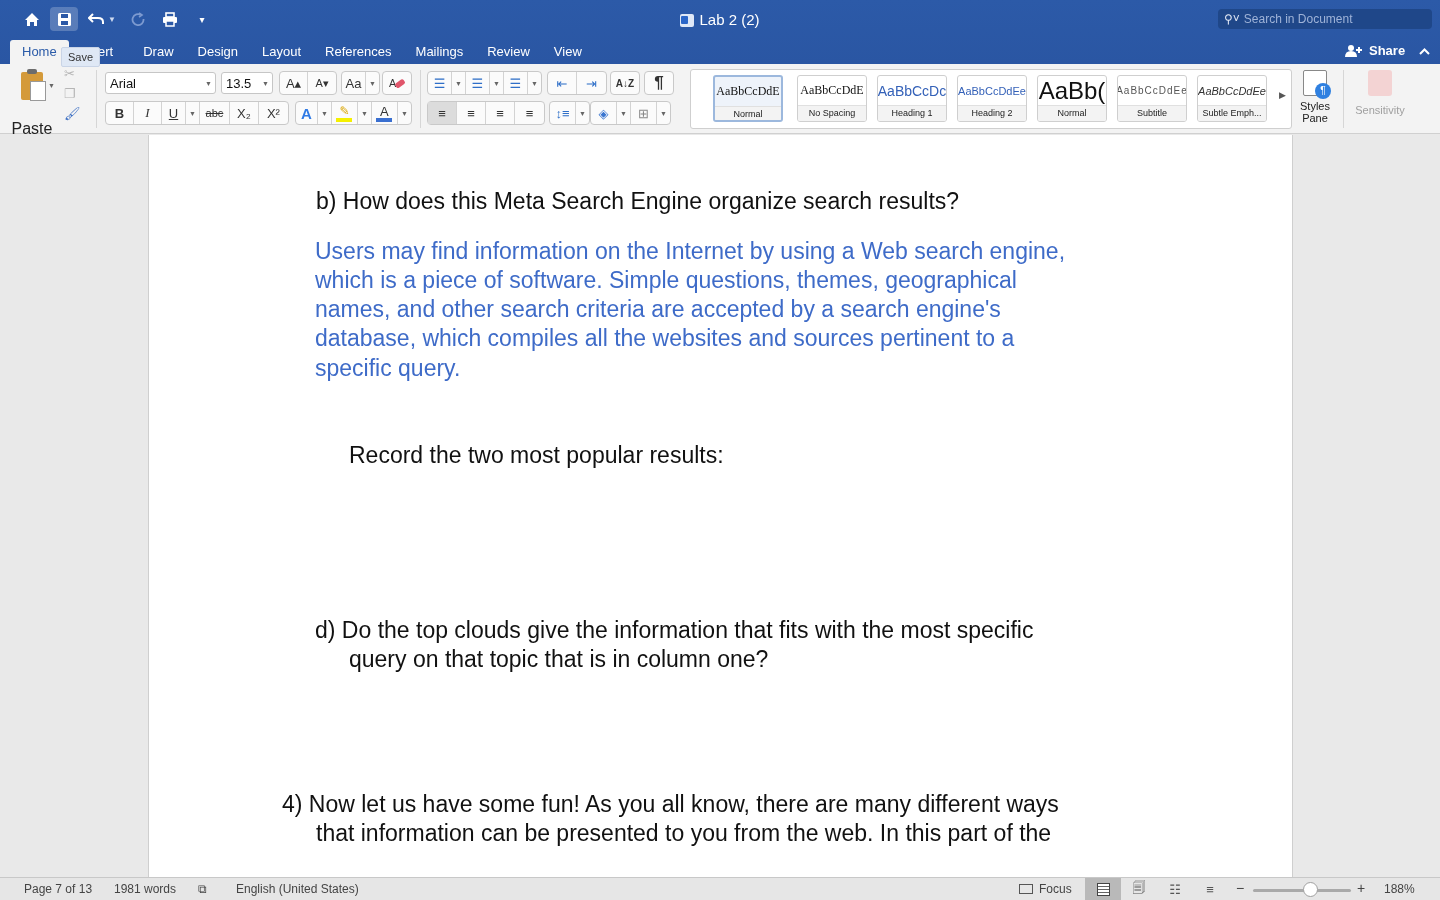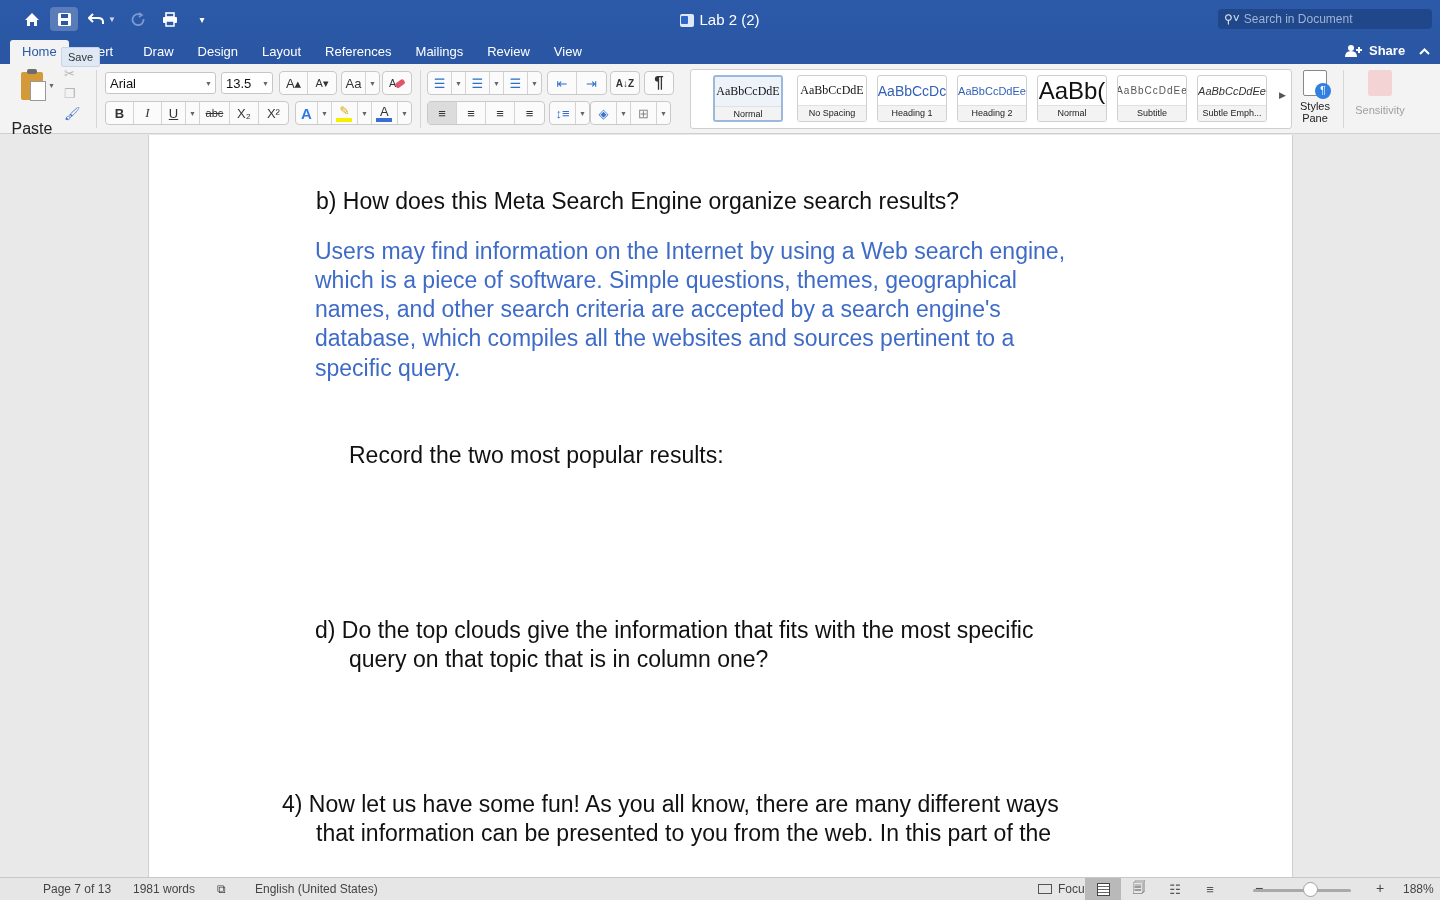--- a/index.html
+++ b/index.html
@@ -60,21 +60,21 @@
   
   .canvas { position: absolute; left: 0; top: 135px; width: 1440px; height: 742px; background: #e9e9e9; overflow: hidden; }
   .page { position: absolute; left: 148px; top: 0; width: 1145px; height: 742px; background: #fff; border-left: 1px solid #cfcfcf; border-right: 1px solid #cfcfcf; }
   .doc-text { position: absolute; font-size: 23px; color: #111; font-family: "Liberation Sans", sans-serif; line-height: 29.2px; white-space: nowrap; }
   .doc-text.blue { color: #3e6bc8; }
   .doc-text b { font-weight: bold; }
   .caret { display: inline-block; width: 1px; height: 26px; background: #111; vertical-align: -5px; margin-right: 1px; }
 
   
   .statusbar { position: absolute; left: 0; top: 877px; width: 1440px; height: 23px; background: #e6e6e6; border-top: 1px solid #c8c8c8; font-size: 12px; color: #444; }
-  .sb-item { position: absolute; top: 4px; white-space: nowrap; margin-left: 19px; }
+  .sb-item { position: absolute; top: 4px; white-space: nowrap; }
   .view-btn { position: absolute; top: 0; width: 36px; height: 22px; display: flex; align-items: center; justify-content: center; font-size: 13px; color: #555; }
   .view-btn.on { background: #b9b9b9; }
   .zoom-track { position: absolute; left: 1253px; top: 11px; width: 98px; height: 3px; background: #a9a9a9; border-radius: 2px; }
   .zoom-thumb { position: absolute; left: 1303px; top: 4px; width: 15px; height: 15px; border-radius: 50%; background: #fff; border: 1px solid #a0a0a0; }
 </style>
 </head>
 <body>
 
 <div class="titlebar">
   <div class="qat">

